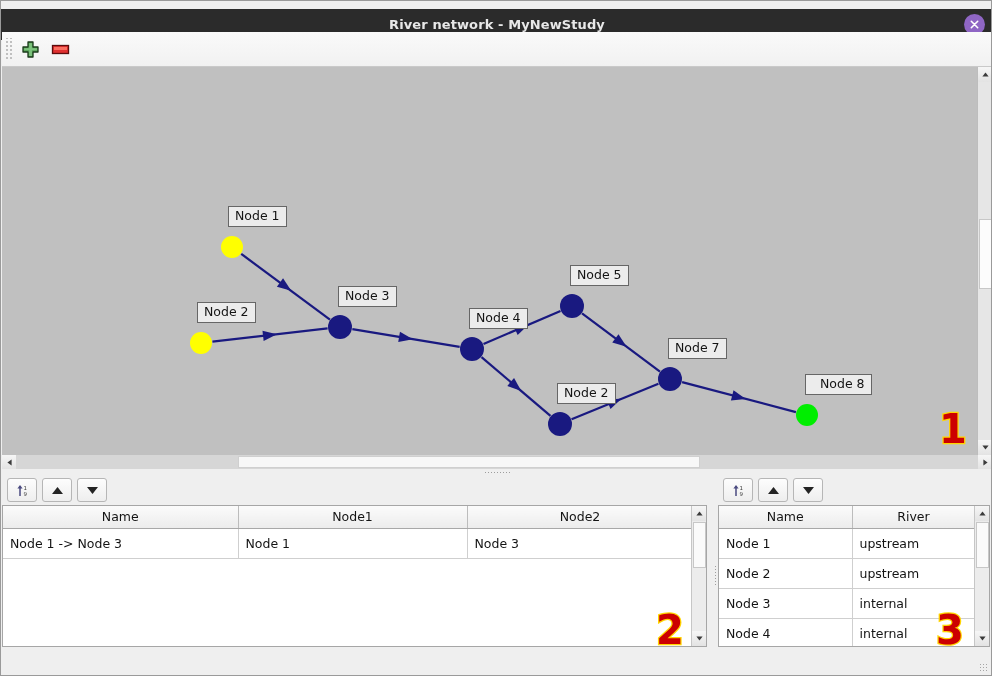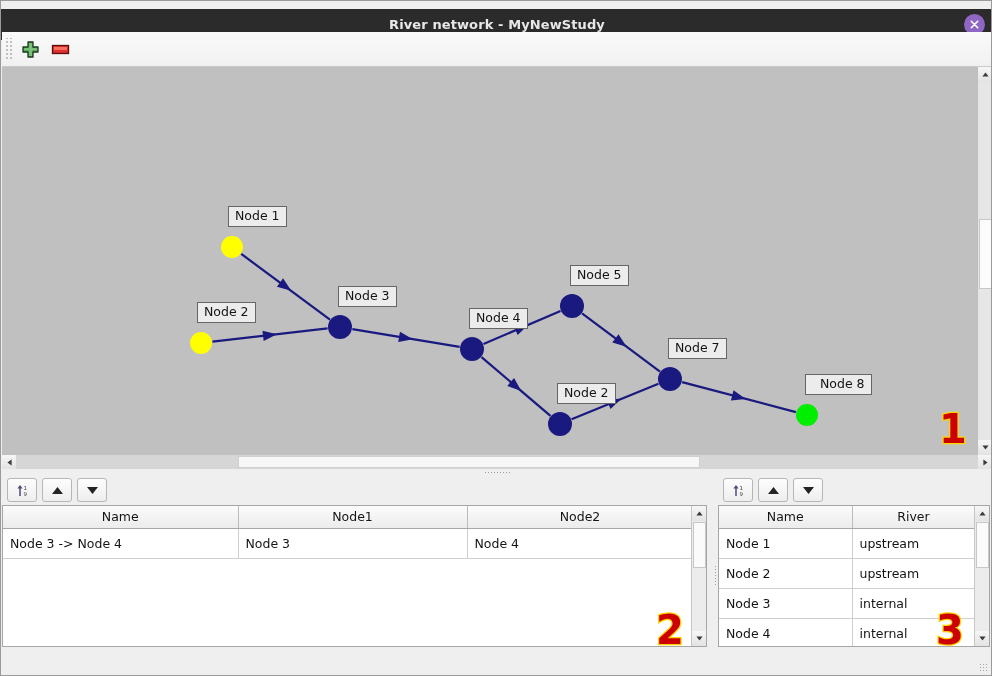--- a/index.html
+++ b/index.html
@@ -379,23 +379,23 @@
           </colgroup>
           <thead>
               <tr id="reaches-head">
                 <th>Name</th>
                 <th>Node1</th>
                 <th>Node2</th>
               </tr>
             </thead>
           <tbody id="reaches-body">
               <tr>
-                <td>Node 3 -&gt; Node 4</td>
+                <td>Node 1 -&gt; Node 3</td>
+                <td>Node 1</td>
                 <td>Node 3</td>
-                <td>Node 4</td>
               </tr>
             </tbody>
         </table>
         <div class="grid-vscroll">
           <div class="sb-arrow top">
             <svg width="7" height="5" viewBox="0 0 7 5">
                 <path d="M3.5 0.4 L6.6 4.6 L0.4 4.6 Z" fill="#3b3b3b"></path>
               </svg>
           </div>
           <div class="grid-vthumb" style="top:16px;height:46px;"></div>

